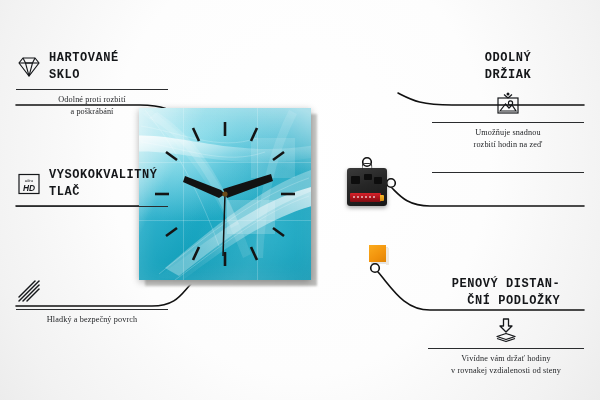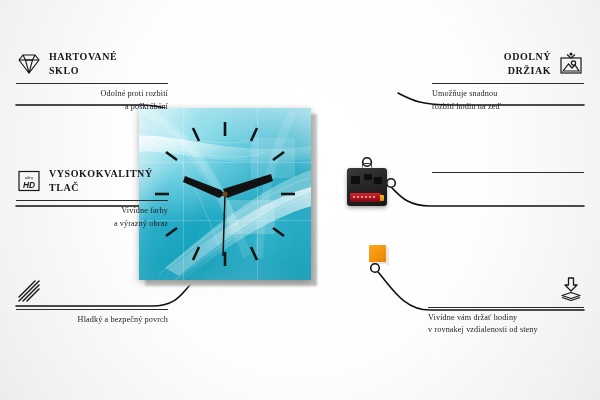--- a/index.html
+++ b/index.html
@@ -9,44 +9,44 @@
     background:
       radial-gradient(ellipse 70% 120% at 50% 40%, #ffffff 0%, #fdfdfd 45%, #f2f2f2 75%, #e6e6e6 100%);
     position:relative;
   }
   .stage { position:absolute; inset:0; }
 
   
   .feature { position:absolute; width:152px; }
   .feature .head { display:flex; align-items:center; gap:7px; }
   .feature .titles {
-    font-family:Liberation Serif, serif;
+    font-family:Liberation Mono, monospace;
     font-weight:bold;
-    font-size:10px;
+    font-size:12px;
     letter-spacing:.55px;
     line-height:1.42;
     color:#15171a;
     text-transform:uppercase;
   }
   .feature .rule {
     height:1px; background:#2a2c2e; margin:5px 0 4px 0; width:100%;
   }
   .feature .desc {
     font-family:"Liberation Serif", serif;
     font-size:8.2px;
     line-height:1.5;
     color:#1d1f22;
     letter-spacing:.12px;
   }
   .feature.left .head { justify-content:flex-start; }
   .feature.left .titles { text-align:left; }
-  .feature.left .desc { text-align:right; }
-  .feature.right .head { justify-content:flex-end; flex-direction:row; }
+  .feature.left .desc { text-align:center; }
+  .feature.right .head { justify-content:flex-end; flex-direction:column; }
   .feature.right .titles { text-align:right; }
-  .feature.right .desc { text-align:left; }
+  .feature.right .desc { text-align:center; }
 
   .ficon { width:26px; height:26px; flex:0 0 26px; display:block;font-style:italic; }
   .ficon svg { display:block; width:26px; height:26px; }
 
   
   #f-glass  { left:16px;  top:50px;  }
   #f-print  { left:16px;  top:167px; }
   #f-edges  { left:16px;  top:278px; }
   
   #f-holder { left:432px; top:50px;  }
@@ -265,24 +265,20 @@
           <text x="13" y="11" text-anchor="middle" font-family="Liberation Sans, sans-serif" font-size="4.4" fill="#15171a">ultra</text>
           <text x="13" y="19.5" text-anchor="middle" font-family="Liberation Sans, sans-serif" font-weight="bold" font-size="8.4" fill="#15171a">HD</text>
         </svg>
       </span>
       <span class="titles">
         <span>VYSOKOKVALITNÝ</span><br>
         <span>TLAČ</span>
       </span>
     </div>
     <div class="rule"></div>
-    <div class="desc">
-      <span>Vivídne farby</span><br>
-      <span>a výrazný obraz</span>
-    </div>
   </div>
 
   <div class="feature left" id="f-edges">
     <div class="head">
       <span class="ficon">
         <svg viewBox="0 0 26 26">
             <g stroke="#15171a" stroke-width="1.5" stroke-linecap="round">
           <line x1="3" y1="19" x2="19" y2="3"></line>
           <line x1="3" y1="23" x2="23" y2="3"></line>
           <line x1="7" y1="23" x2="23" y2="7"></line>
@@ -322,20 +318,24 @@
       <span>rozbití hodin na zeď</span>
     </div>
   </div>
 
   <div class="feature right" id="f-quiet">
     <div class="rule"></div>
   </div>
 
   <div class="feature right" id="f-foam">
     <div class="head">
+      <span class="titles">
+        <span>PENOVÝ DISTAN-</span><br>
+        <span>ČNÍ PODLOŽKY</span>
+      </span>
       <span class="ficon">
         <svg viewBox="0 0 26 26">
           <g fill="none" stroke="#15171a" stroke-width="1.3" stroke-linejoin="round">
             <path d="M10.5,2 L15.5,2 L15.5,9 L19,9 L13,15 L7,9 L10.5,9 Z"></path>
             <path d="M13,16.5 L22,19.5 L13,22.5 L4,19.5 Z"></path>
             <path d="M4,21.5 L13,24.5 L22,21.5"></path>
           </g>
         </svg>
       </span>
     </div>

